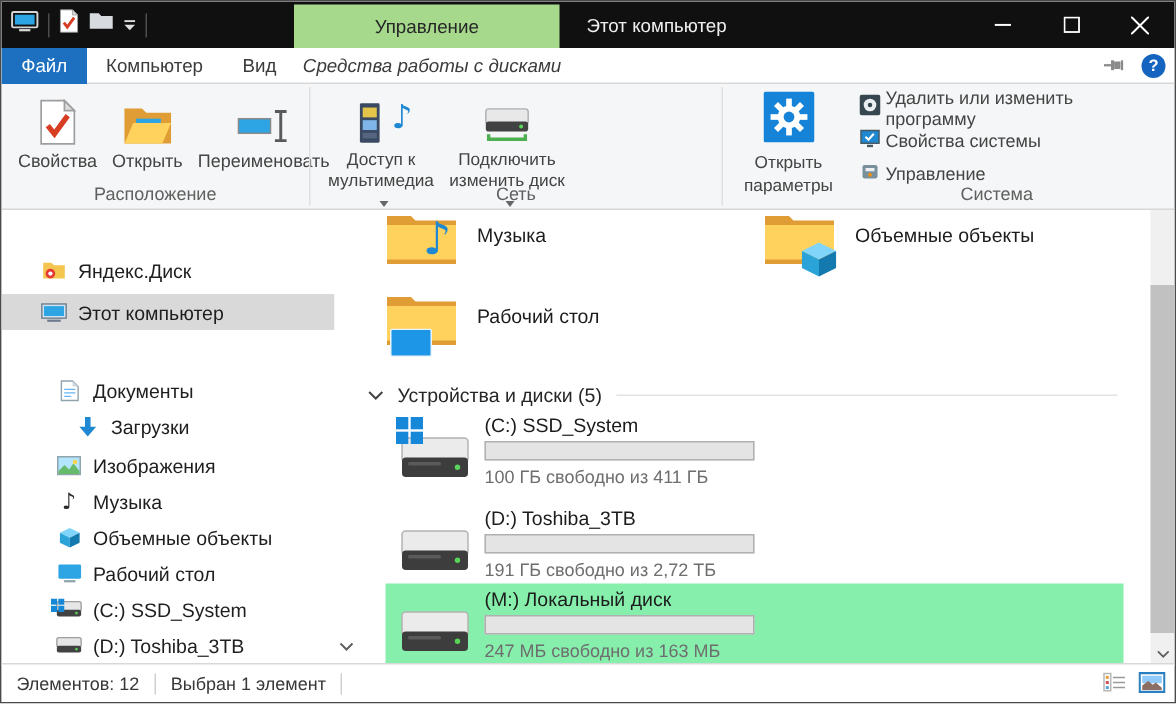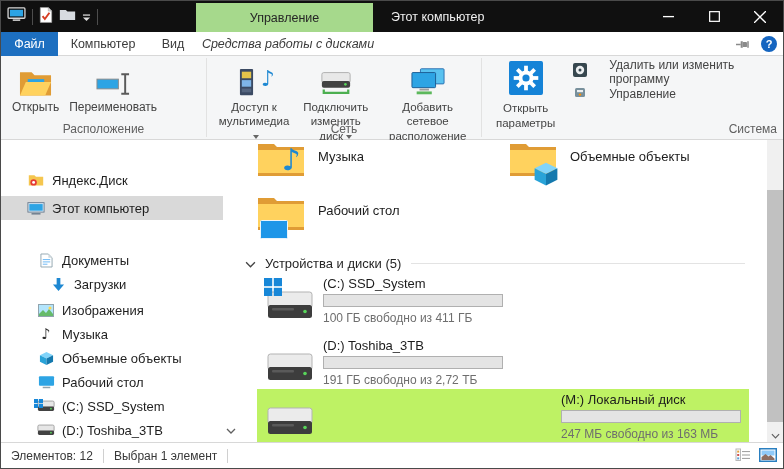--- a/index.html
+++ b/index.html
@@ -29,30 +29,30 @@
 
   
   .ribbon { position:absolute; left:0; top:55px; right:0; height:84px; background:#f5f6f7; border-bottom:1px solid #d8d8d8; }
   .rgroup { position:absolute; top:0; bottom:0; }
   .g1 { left:0; width:205px; }
   .g2 { left:206px; width:274px; }
   .g3 { left:481px; right:6px; }
   .rsep { position:absolute; top:2px; bottom:2px; width:1px; background:#e2e2e2; }
   .sep1 { left:205px; } .sep2 { left:480px; }
   .grp-label { position:absolute; left:0; right:0; bottom:3px; text-align:center; font-size:12px; color:#606060; }
-  .g3 .grp-label { padding-left:70px;text-align:right; }
+  .g3 .grp-label { padding-left:70px; }
   .rbtn-row { display:flex; align-items:flex-start; padding:5px 4px 0 6px; }
   .rbtn { display:flex; flex-direction:column; align-items:center; padding:2px 5px; font-size:12px; color:#444; }
   .rbtn .ricon { height:34px; display:flex; align-items:flex-end; justify-content:center; margin-bottom:3px; }
   .rbtn2 { font-size:11.5px; line-height:1.25; text-align:center; color:#444; }
   .caret { display:inline-block; width:0; height:0; border-left:3.5px solid transparent; border-right:3.5px solid transparent;
            border-top:4px solid #666; margin-left:3px; vertical-align:middle; }
   .settings-btn { display:flex; flex-direction:column; align-items:center; padding:5px 8px 0 14px; font-size:11.5px; line-height:1.25; color:#444; text-align:center; }
   .small-btns { display:flex; flex-direction:column; gap:7px; padding-top:8px; padding-left:10px; }
-  .sbtn { display:flex; align-items:center; gap:22px; font-size:12px; color:#444; height:15px; }
+  .sbtn { display:flex; align-items:center; gap:3px; font-size:12px; color:#444; height:15px; }
   .rel { position:relative; }
   .note-overlay { position:absolute; font-size:22px; color:#1e88d2; right:-6px; top:2px; font-family:"DejaVu Sans", sans-serif; }
 
   
   .main { position:absolute; left:0; top:139px; right:0; height:304px; background:#fff; overflow:hidden; }
 
   .sidebar { position:absolute; left:0; top:0; width:222px; bottom:0; overflow:hidden; }
   .srow { position:absolute; left:0; width:222px; height:24px; display:flex; align-items:center; font-size:13px; color:#1e1e1e; }
   .srow .sicon { width:18px; display:flex; justify-content:center; margin-right:7px; flex:none; }
   .lvl1 { padding-left:26px; } .lvl2 { padding-left:36px; }
@@ -67,21 +67,21 @@
   .folder-label { margin-left:13px; margin-top:9px; font-size:13px; color:#1c1c1c; }
   .cube-overlay { position:absolute; right:-2px; bottom:-3px; }
   .screen-overlay { position:absolute; left:3px; bottom:-1px; }
 
   .section-hdr { position:absolute; left:6px; right:22px; top:114px; display:flex; align-items:center; }
   .section-title { font-size:13px; color:#262626; margin-left:9px; }
   .section-line { flex:1; height:1px; background:#e3e3e3; margin-left:10px; }
 
   .tile-drive { position:absolute; left:18px; width:492px; height:54px; display:flex; align-items:center; padding:2px 8px; }
   .td1 { top:133px; } .td2 { top:195px; } .td3 { top:249px; }
-  .tile-drive.selected { background:#bef264;justify-content:space-between; }
+  .tile-drive.selected { background:#86efac; }
   .drive-ic { position:relative; width:50px; height:44px; flex:none; margin-right:8px; }
   .drive-ic svg.drive { position:absolute; left:2px; bottom:2px; }
   .drive-ic .winlogo { position:absolute; left:-1px; top:0; }
   .drive-text { display:flex; flex-direction:column; }
   .drive-name { font-size:13px; color:#1c1c1c; margin-bottom:3px; }
   .bar { width:180px; height:13px; border:1px solid #b0b0b0; background:#e4e4e4; }
   .bar-fill { height:100%; width:0; }
   .drive-cap { font-size:12px; color:#6e6e6e; margin-top:4px; }
 
   .scrollbar { position:absolute; left:766px; top:0; width:17px; bottom:0; background:#f0f0f0; }
@@ -159,20 +159,30 @@
         </svg></span>
     <span class="help-circle">?</span>
   </div>
 
   <div class="ribbon">
 
     <div class="rgroup g1">
       <div class="rbtn-row">
         <div class="rbtn">
           <span class="ricon">
+              <svg width="27" height="31" viewBox="0 0 24 28">
+                <path d="M2 1 h14 l6 6 v20 h-20 z" fill="#fff" stroke="#9e9e9e"></path>
+                <path d="M16 1 l6 6 h-6 z" fill="#dcdcdc" stroke="#9e9e9e"></path>
+                <path d="M6 16 l4 5 8-11" stroke="#d63d23" stroke-width="3.2" fill="none"></path>
+              </svg>
+            </span>
+          <span>Свойства</span>
+        </div>
+        <div class="rbtn">
+          <span class="ricon">
               <svg width="33" height="28" viewBox="0 0 34 28">
                 <path d="M1 3 h12 l3 3 h17 v21 h-32 z" fill="#e09c35"></path>
                 <rect x="9" y="10" width="17" height="12" fill="#2da4e4"></rect>
                 <path d="M1 27 L7 13 h26 L27 27 z" fill="#ffd25e"></path>
               </svg>
             </span>
           <span>Открыть</span>
         </div>
         <div class="rbtn">
           <span class="ricon">
@@ -207,31 +217,20 @@
         <div class="rbtn rbtn2" style="width:90px;">
           <span class="ricon">
               <svg width="32" height="30" viewBox="0 0 34 30">
                 <rect x="2" y="5" width="30" height="11" rx="2" fill="#e8e8e8" stroke="#aeaeae"></rect>
                 <rect x="2" y="14" width="30" height="7" rx="2" fill="#424242"></rect>
                 <circle cx="27" cy="17.5" r="1.4" fill="#58d65a"></circle>
                 <path d="M4 23 v3.5 h26 v-3.5" stroke="#4caf50" stroke-width="2.4" fill="none"></path>
               </svg>
             </span>
           <span><span>Подключить</span><br><span>изменить диск</span><span class="caret"></span></span>
-        </div>
-        <div class="rbtn rbtn2" style="width:104px;">
-          <span class="ricon">
-              <svg width="34" height="30" viewBox="0 0 36 30">
-                <rect x="10" y="1" width="25" height="16" rx="1" fill="#59c2f0" stroke="#2a6fb0"></rect>
-                <rect x="1" y="5" width="25" height="16" rx="1" fill="#2da4e4" stroke="#1c5c94"></rect>
-                <rect x="9" y="22" width="10" height="2" fill="#9e9e9e"></rect>
-                <rect x="6" y="25" width="16" height="3" fill="#5cb85c"></rect>
-              </svg>
-            </span>
-          <span><span>Добавить сетевое</span><br><span>расположение</span></span>
         </div>
       </div>
       <div class="grp-label">Сеть</div>
     </div>
     <div class="rsep sep2"></div>
 
     <div class="rgroup g3">
       <div style="display:flex;">
         <div class="settings-btn">
           <span style="margin-bottom:3px;">
@@ -254,20 +253,28 @@
           <span><span>Открыть</span><br><span>параметры</span></span>
         </div>
         <div class="small-btns">
           <div class="sbtn">
             <span><svg width="14" height="14" viewBox="0 0 14 14">
                   <rect width="14" height="14" rx="2" fill="#37474f"></rect>
                   <circle cx="7" cy="7" r="4.2" fill="#eceff1"></circle>
                   <circle cx="7" cy="7" r="1.5" fill="#37474f"></circle>
                 </svg></span>
             <span>Удалить или изменить программу</span>
+          </div>
+          <div class="sbtn">
+            <span><svg width="14" height="14" viewBox="0 0 14 14">
+                  <rect x="1" y="2" width="12" height="8.5" fill="#1e88d2" stroke="#455a64"></rect>
+                  <rect x="5" y="11.5" width="4" height="1.6" fill="#455a64"></rect>
+                  <path d="M4 6.2 l2 2 3.5-4" stroke="#fff" stroke-width="1.4" fill="none"></path>
+                </svg></span>
+            <span>Свойства системы</span>
           </div>
           <div class="sbtn">
             <span><svg width="14" height="14" viewBox="0 0 14 14">
                   <rect x="2" y="3" width="10" height="9" rx="1.5" fill="#78909c"></rect>
                   <rect x="4" y="5" width="6" height="2.2" fill="#eceff1"></rect>
                   <circle cx="7" cy="9.6" r="1.2" fill="#ff8f00"></circle>
                 </svg></span>
             <span>Управление</span>
           </div>
         </div>

